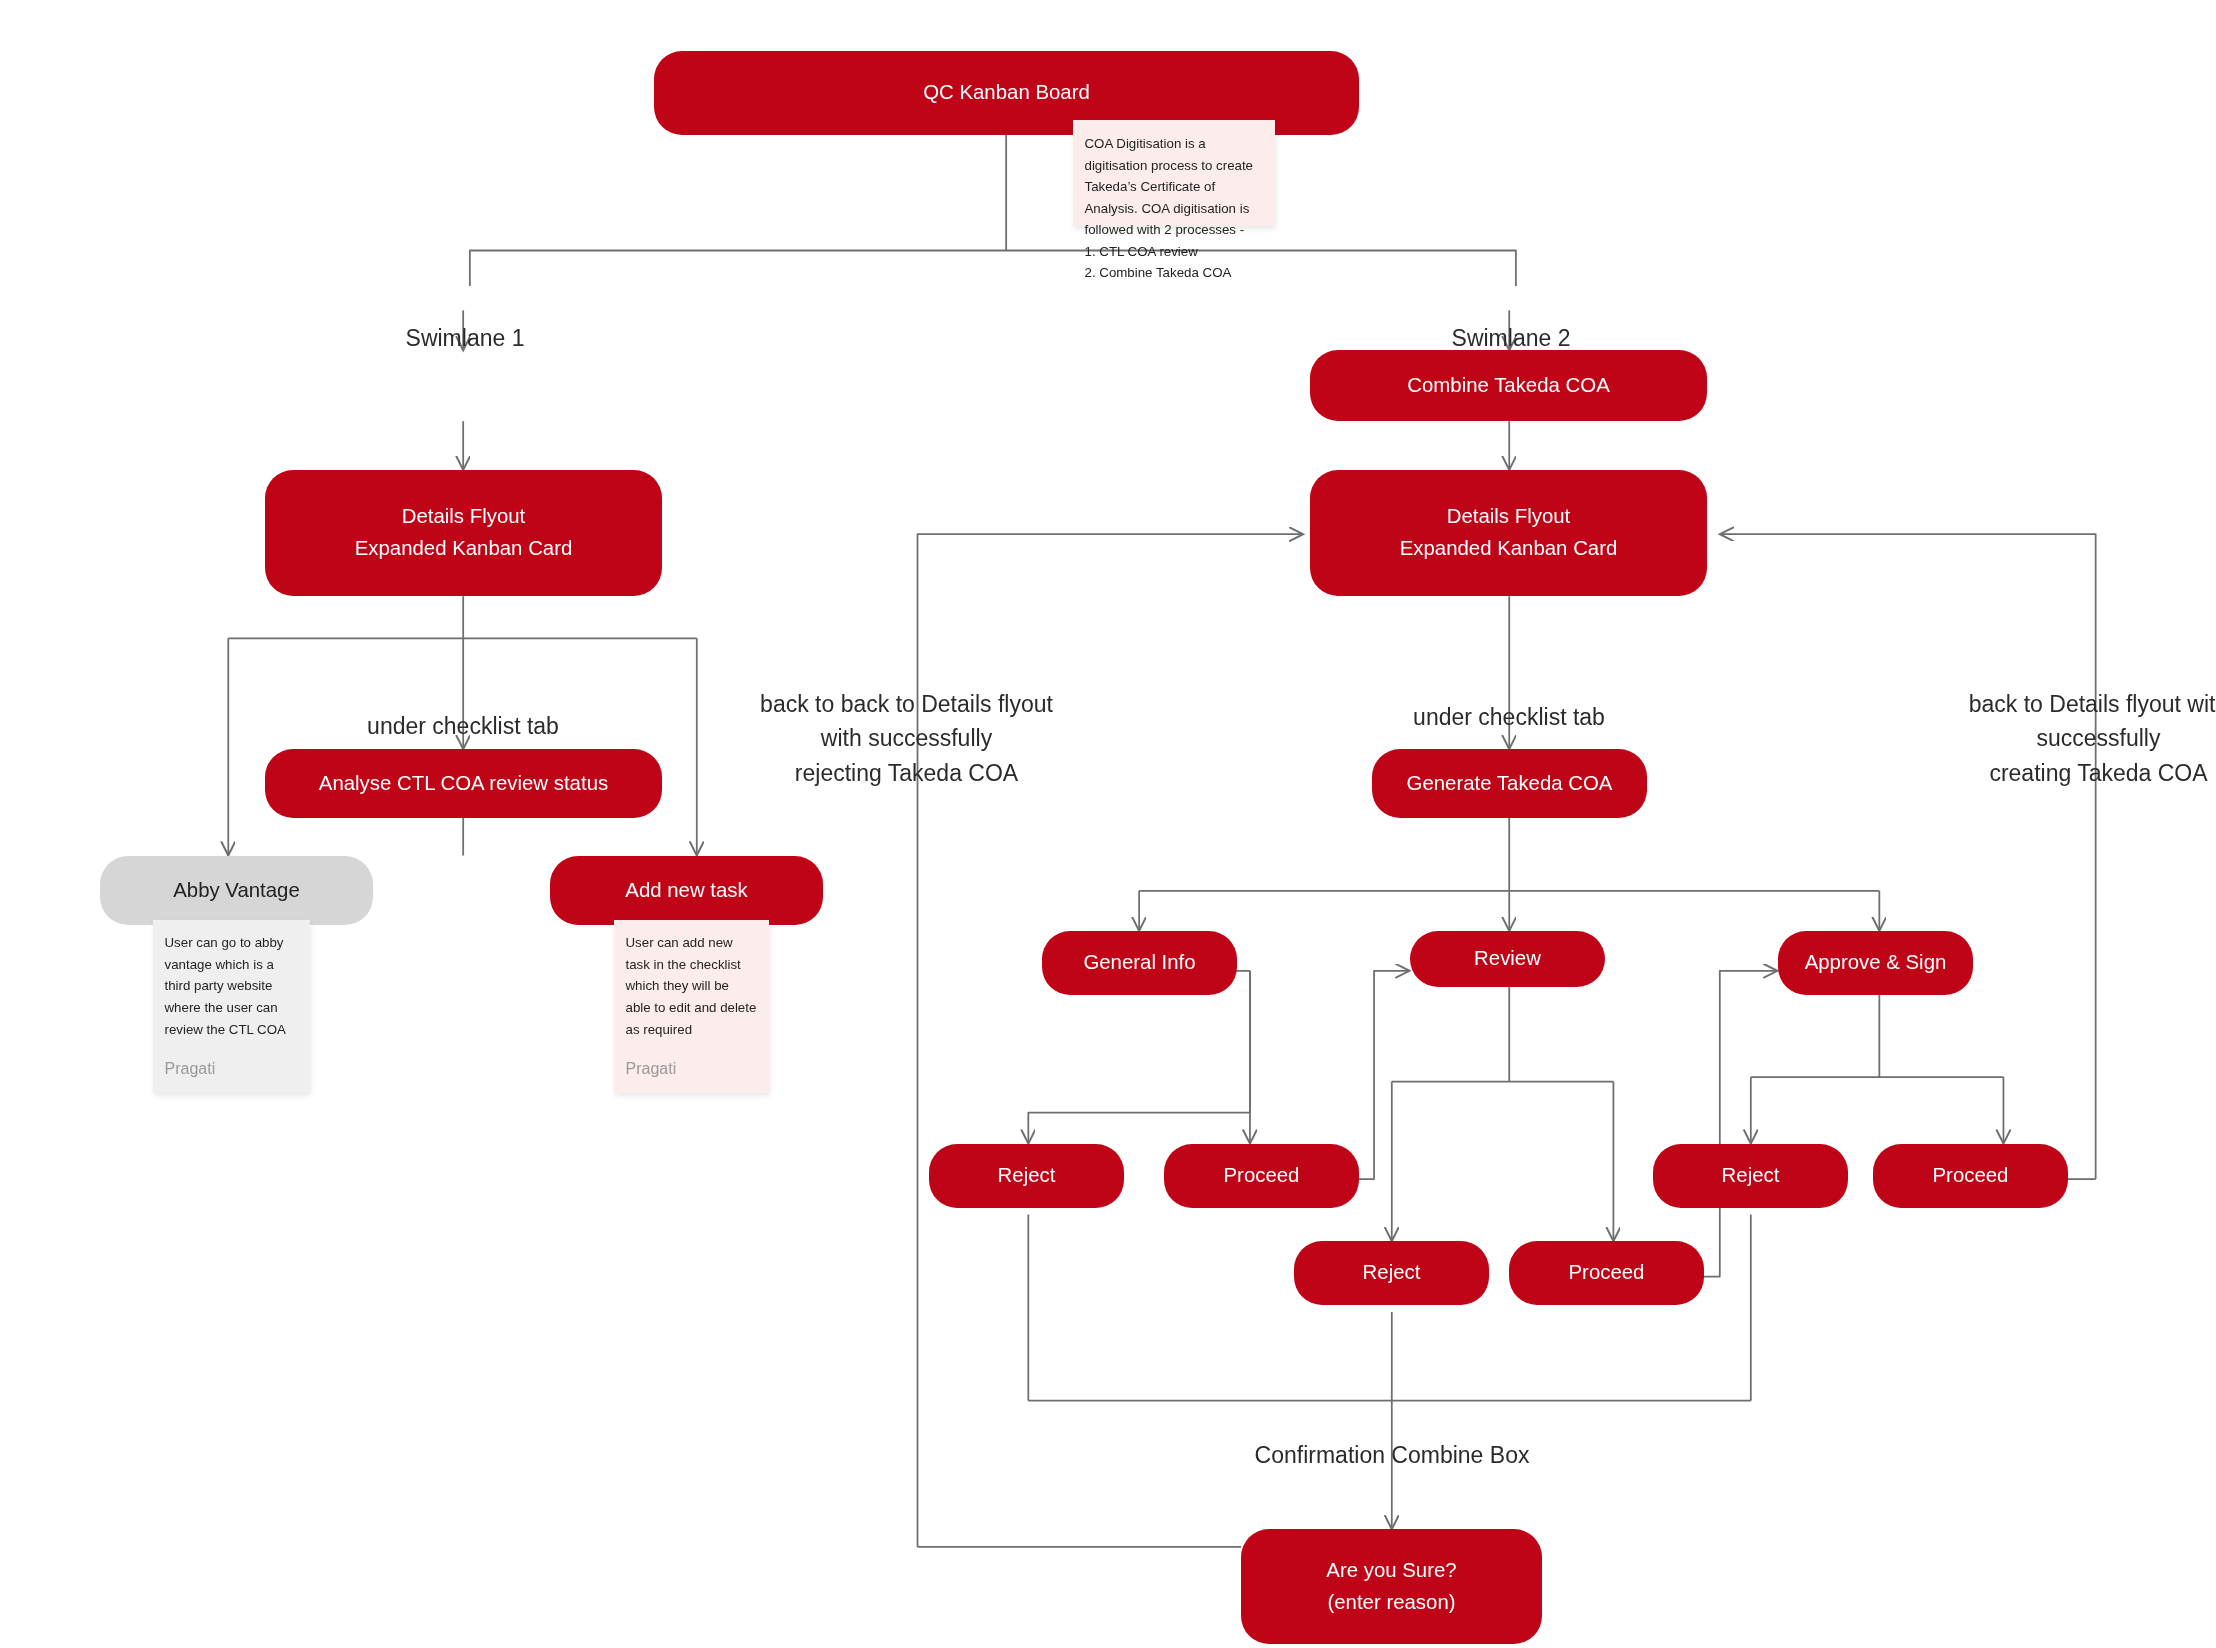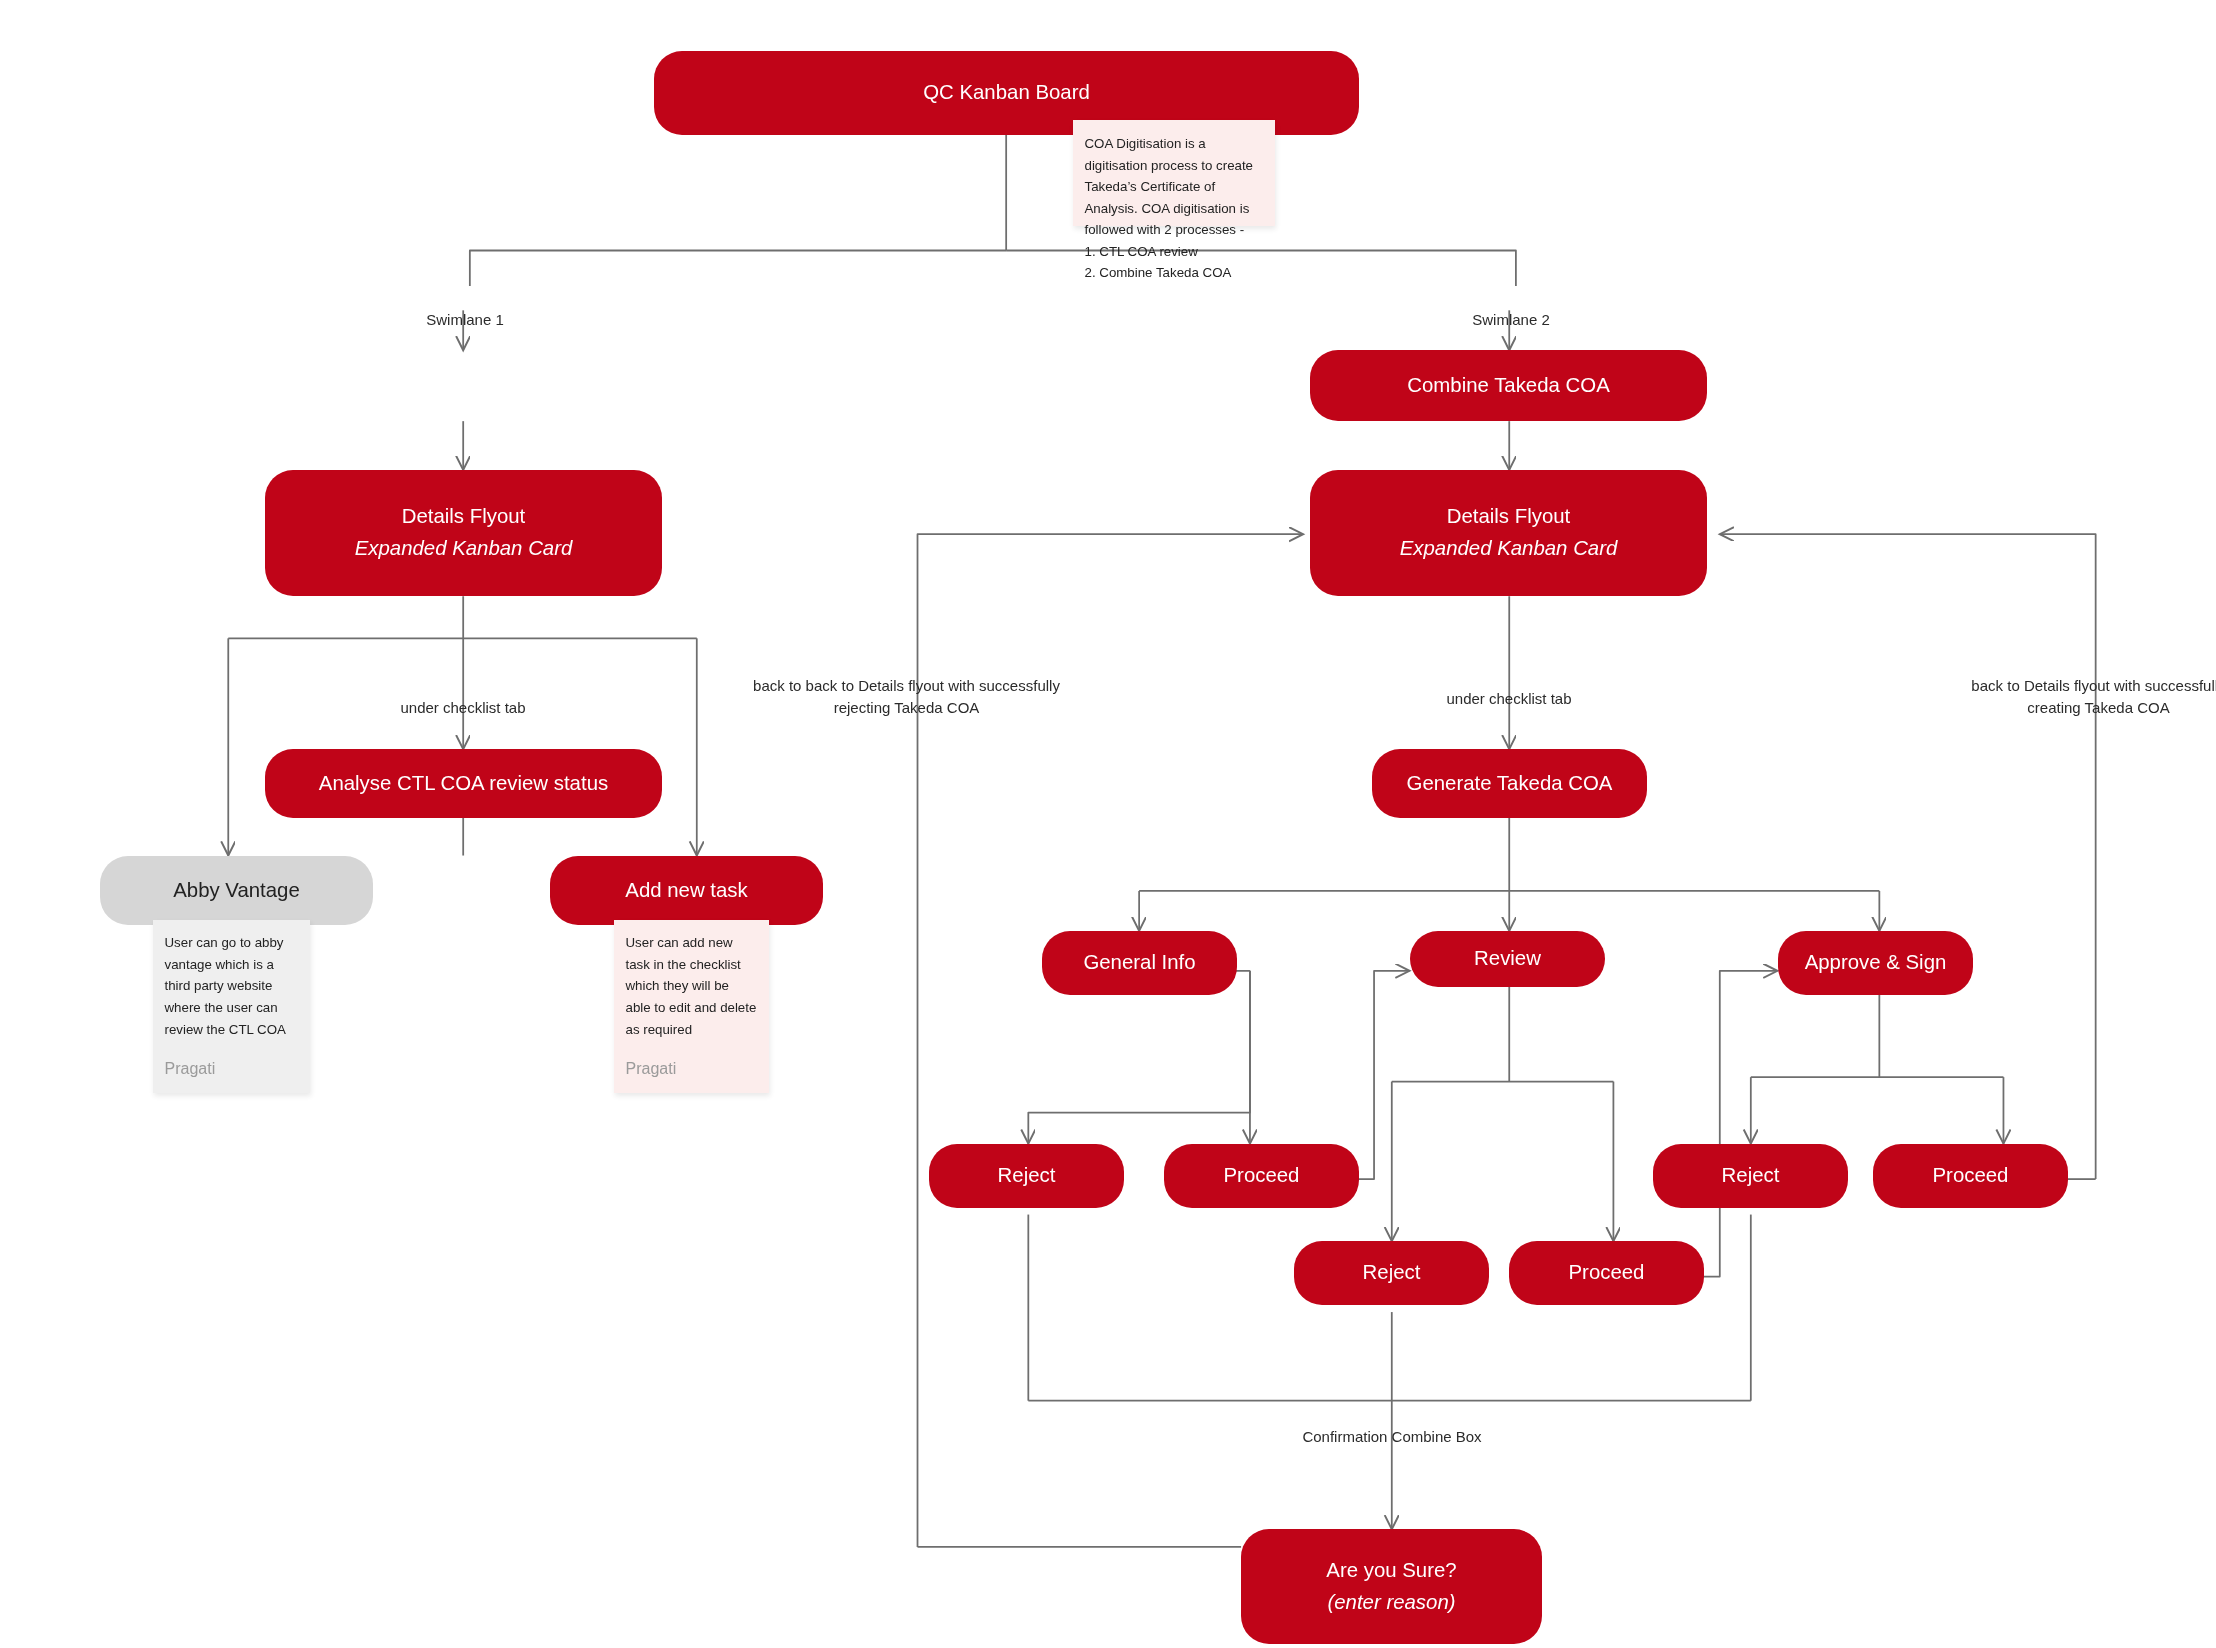--- a/index.html
+++ b/index.html
@@ -33,25 +33,25 @@
     font-size:20.4px;
     line-height:1.55;
     font-weight:400;
     box-sizing:border-box;
     padding:0 26px;
   }
   .node.grey{
     background:#d6d6d6;
     color:#222222;
   }
-  .node .l2{display:block;font-style:italic;}
+  .node .l2{display:block;}
   .edge-label{
     position:absolute;
     color:#2b2b2b;
-    font-size:15px;
+    font-size:23px;
     line-height:1.5;
     text-align:center;
     white-space:pre-line;
     box-sizing:border-box;
   }
   .sticky{
     position:absolute;
     box-sizing:border-box;
     padding:12.4px 11.5px 0 11.5px;
     font-size:13.3px;

